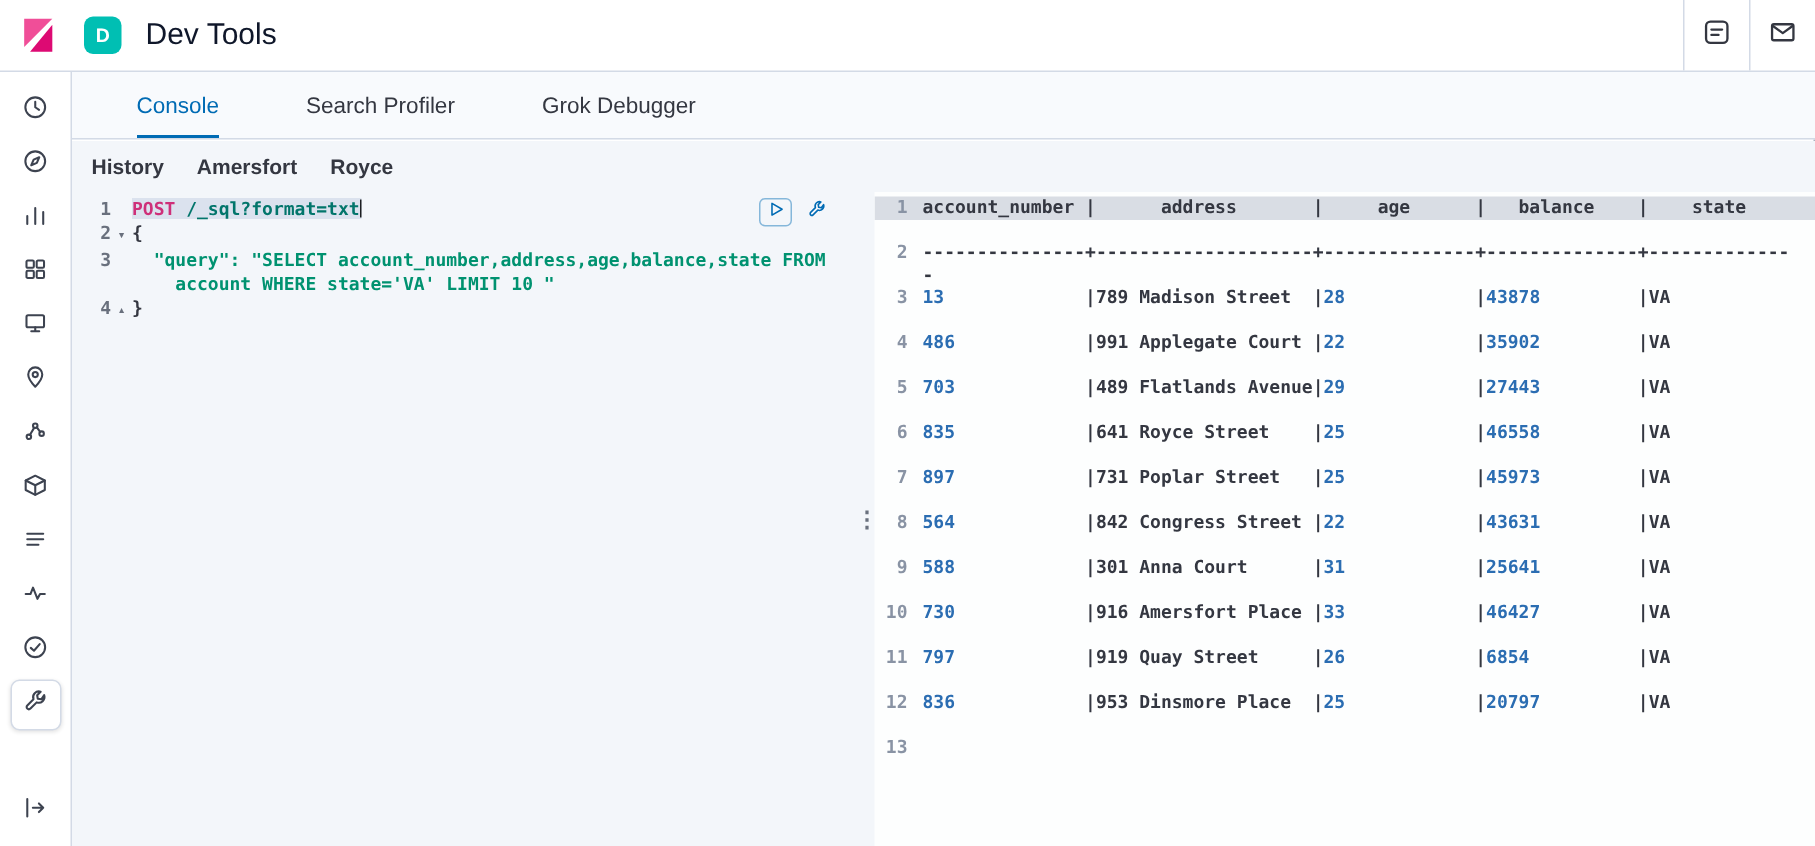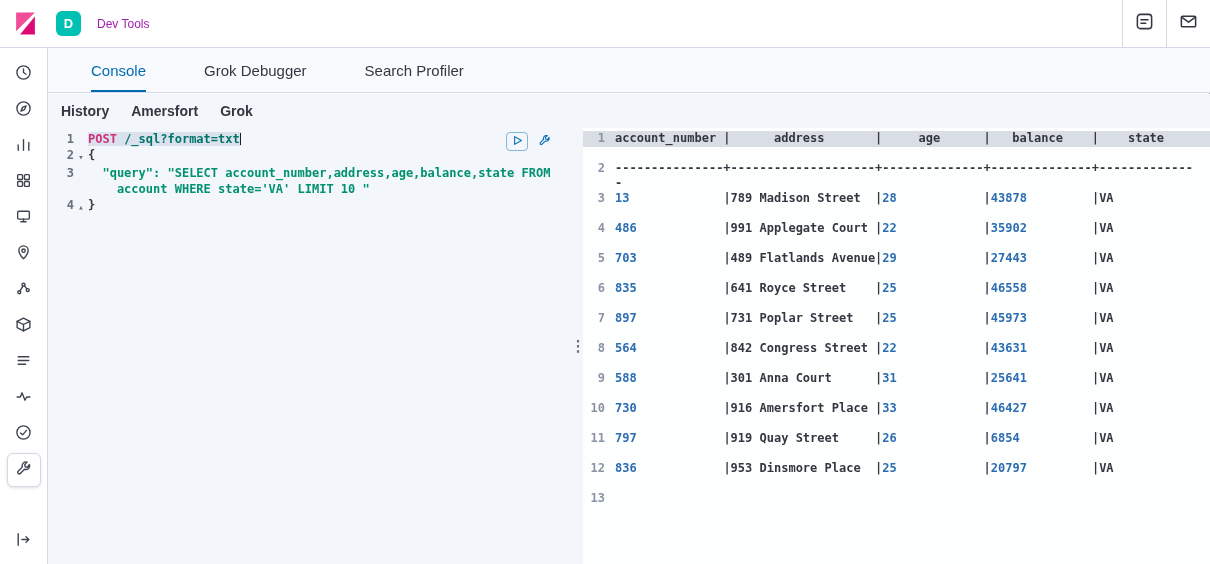--- a/index.html
+++ b/index.html
@@ -7,21 +7,21 @@
   body { font-family:"Liberation Sans", sans-serif; background:#fff; }
   .app { position:relative; width:1210px; height:564px; background:#fff; box-shadow: inset 0 0 0 1px #aab2c0; overflow:hidden; }
 
   
   .topbar { position:absolute; top:0; left:0; right:0; height:48px; background:#fff;
             border-bottom:1px solid var(--border); display:flex; align-items:center; z-index:5; }
   .logo { width:50px; display:flex; align-items:center; justify-content:center; cursor:pointer; }
   .space-badge { width:25px; height:25px; border-radius:6px; background:var(--space-teal); color:#fff;
                  font-weight:bold; font-size:13px; display:flex; align-items:center; justify-content:center;
                  margin:0 16px 0 6px; cursor:pointer; }
-  .app-title { font-size:12px; color:#a21caf; }
+  .app-title { font-size:20px; color:#0f172a; }
   .top-right { margin-left:auto; display:flex; height:100%; }
   .hdr-btn { width:44px; border-left:1px solid var(--border); display:flex; align-items:center;
              justify-content:center; color:var(--text); cursor:pointer; }
   .hdr-btn svg { width:19px; height:19px; }
 
   
   .tabbar { position:absolute; top:48px; left:48px; right:0; height:45px; background:#f8fafd;
             border-bottom:1px solid var(--border); display:flex; align-items:stretch; padding-left:14px; }
   .tab { display:flex; align-items:center; margin:0 29px; font-size:15px; color:var(--text); cursor:pointer; }
   .tab.active { color:var(--accent); box-shadow: inset 0 -2px 0 var(--accent); }
@@ -105,22 +105,22 @@
           <span class="icon"><svg class="ico" viewBox="0 0 16 16">
               <rect x="2" y="3.5" width="12" height="9" rx="1"></rect>
               <path d="m2.5 4.5 5.5 4 5.5-4"></path>
             </svg></span>
         </div>
       </div>
   </header>
 
   <div class="tabbar" id="tabs">
       <div class="tab active">Console</div>
+      <div class="tab">Search Profiler</div>
       <div class="tab">Grok Debugger</div>
-      <div class="tab">Search Profiler</div>
     </div>
 
   <nav class="sidebar" id="sidebar">
       <div class="nav-item">
         <span class="icon"><svg class="ico" viewBox="0 0 16 16">
             <circle cx="8" cy="8" r="6.2"></circle>
             <path d="M8 4.6V8l2.4 1.6"></path>
           </svg></span>
       </div>
       <div class="nav-item">
@@ -194,21 +194,21 @@
         <span class="icon"><svg class="ico" viewBox="0 0 16 16">
             <path d="M3 2.5v11M6.5 8H13M10.3 5.3 13 8l-2.7 2.7"></path>
           </svg></span>
       </div>
     </nav>
 
   <main class="main">
     <div class="console-menu" id="console-menu">
         <div class="menu-item">History</div>
         <div class="menu-item">Amersfort</div>
-        <div class="menu-item">Grok</div>
+        <div class="menu-item">Royce</div>
       </div>
     <div class="panels">
       <section class="editor-panel">
         <div id="editor-lines">
             <div class="e-row">
               <span class="e-gutter">1</span>
               <span class="e-fold"></span>
               <div class="e-text"><span class="sel"><span class="seg-method">POST </span><span class="seg-url">/_sql?format=txt</span><span class="cursor"></span></span></div>
             </div>
             <div class="e-row">

